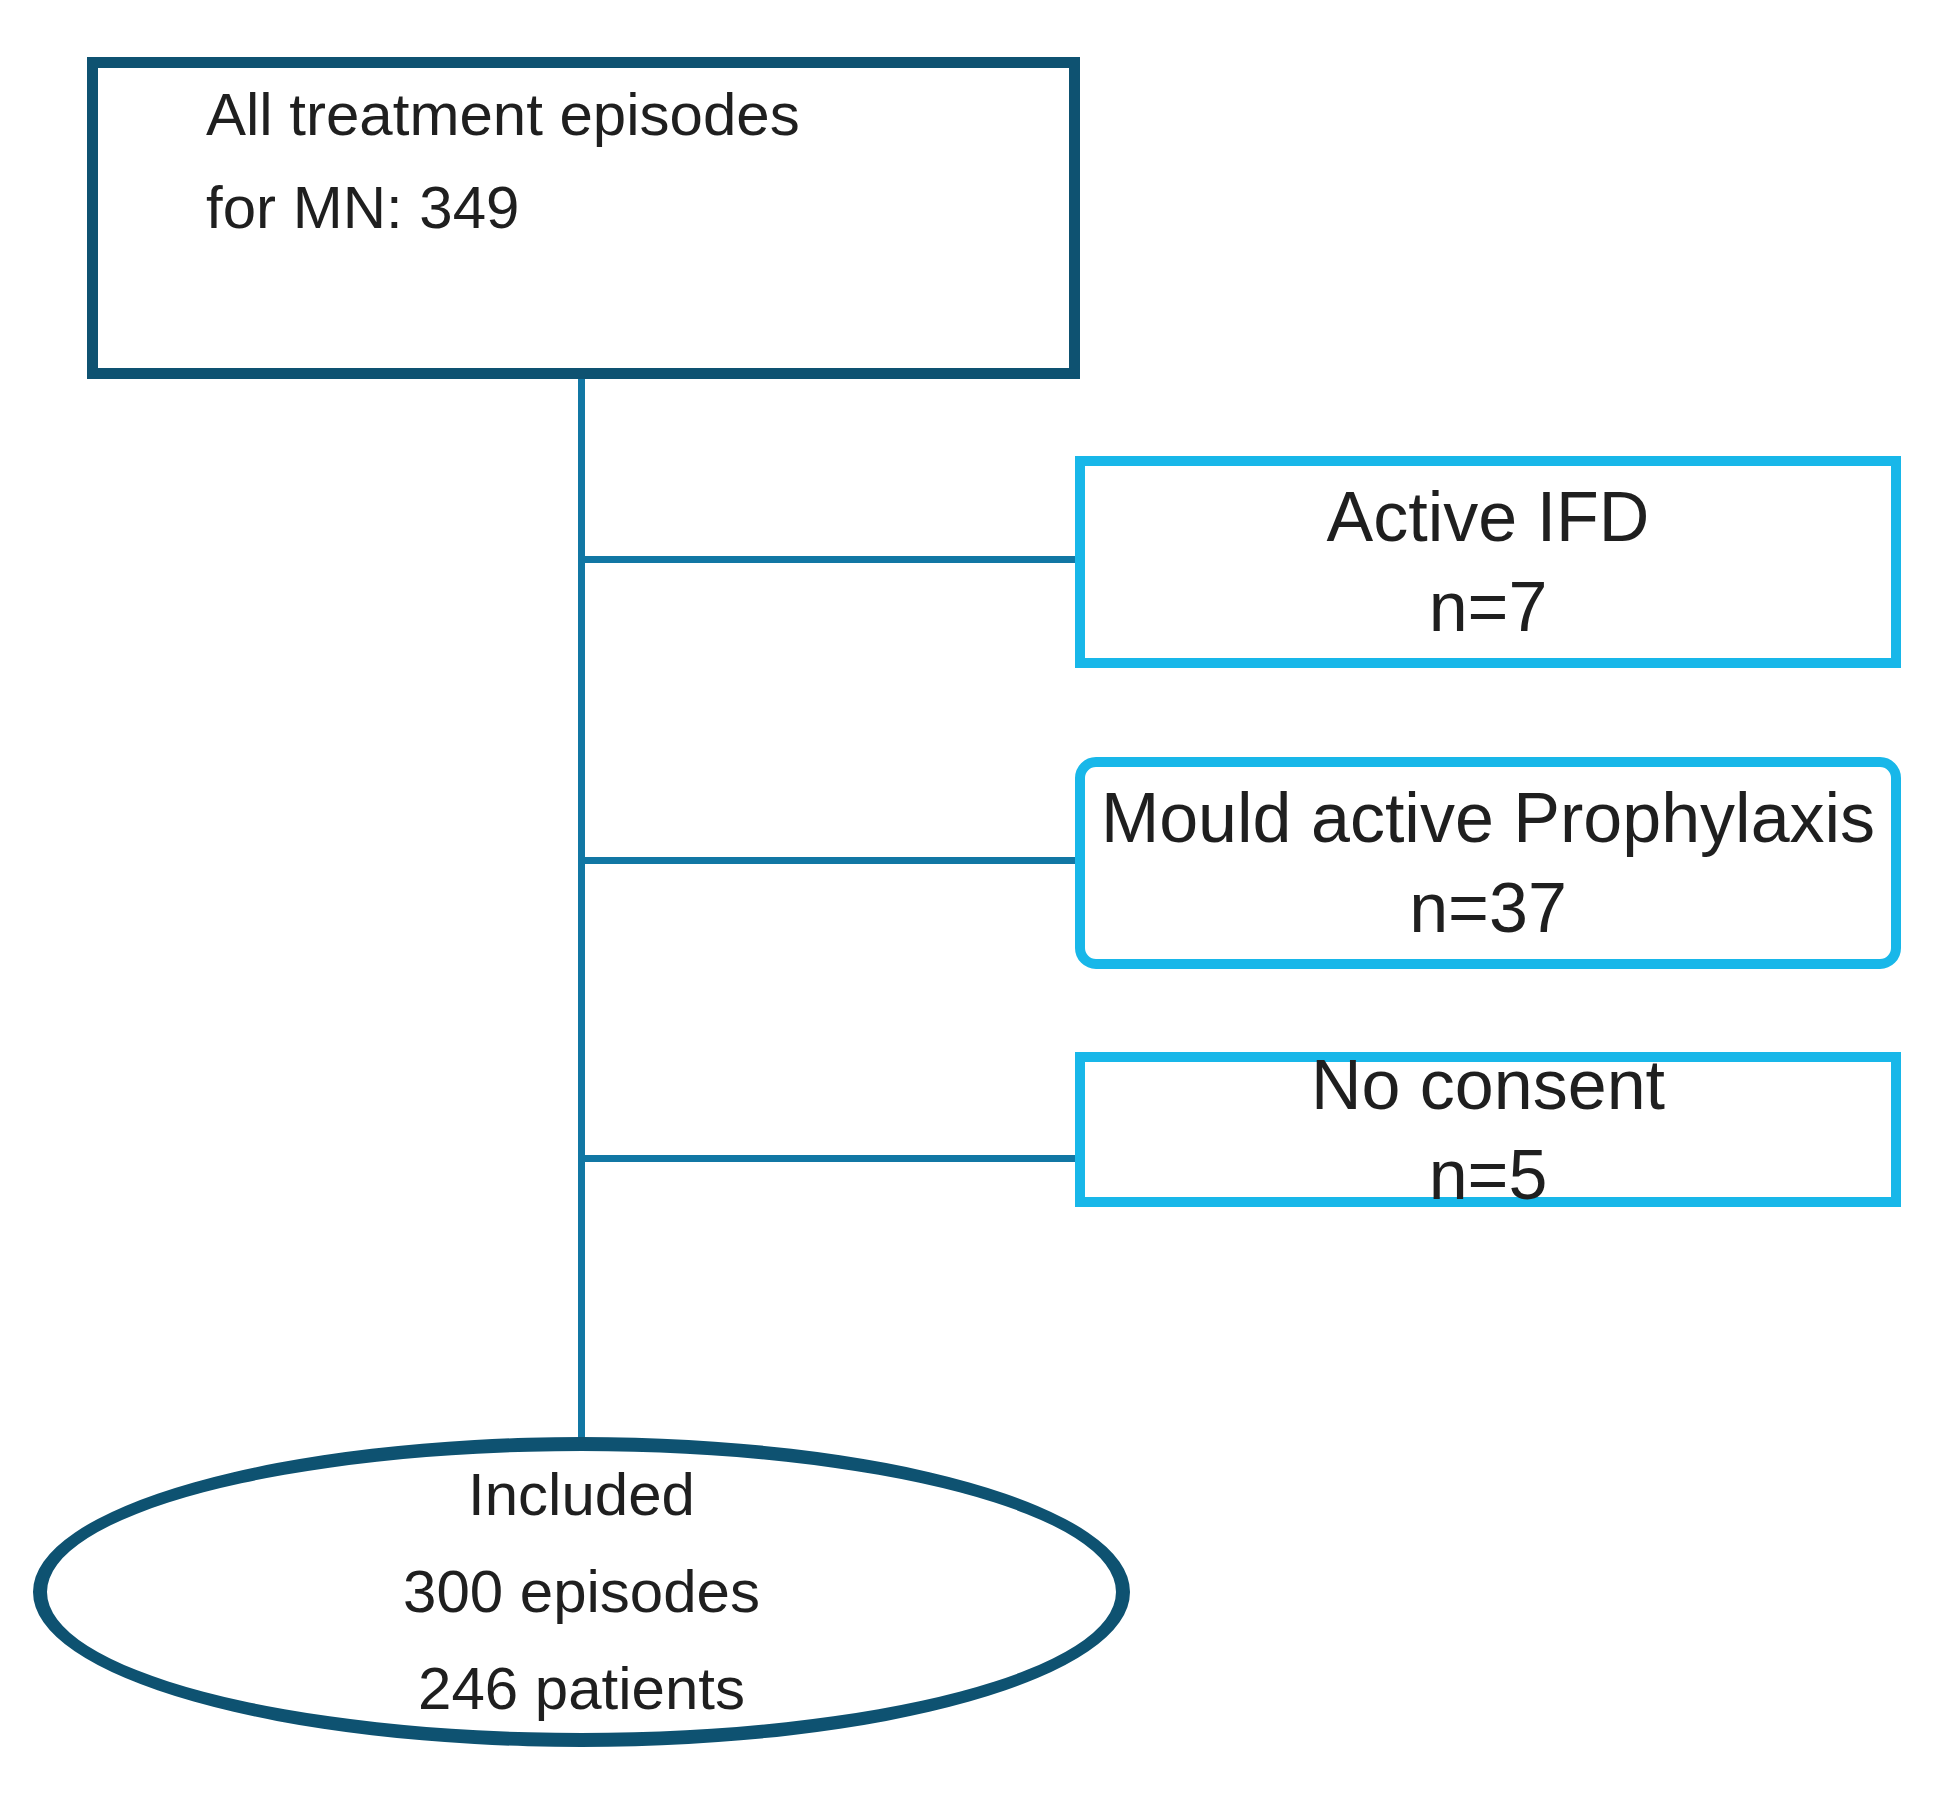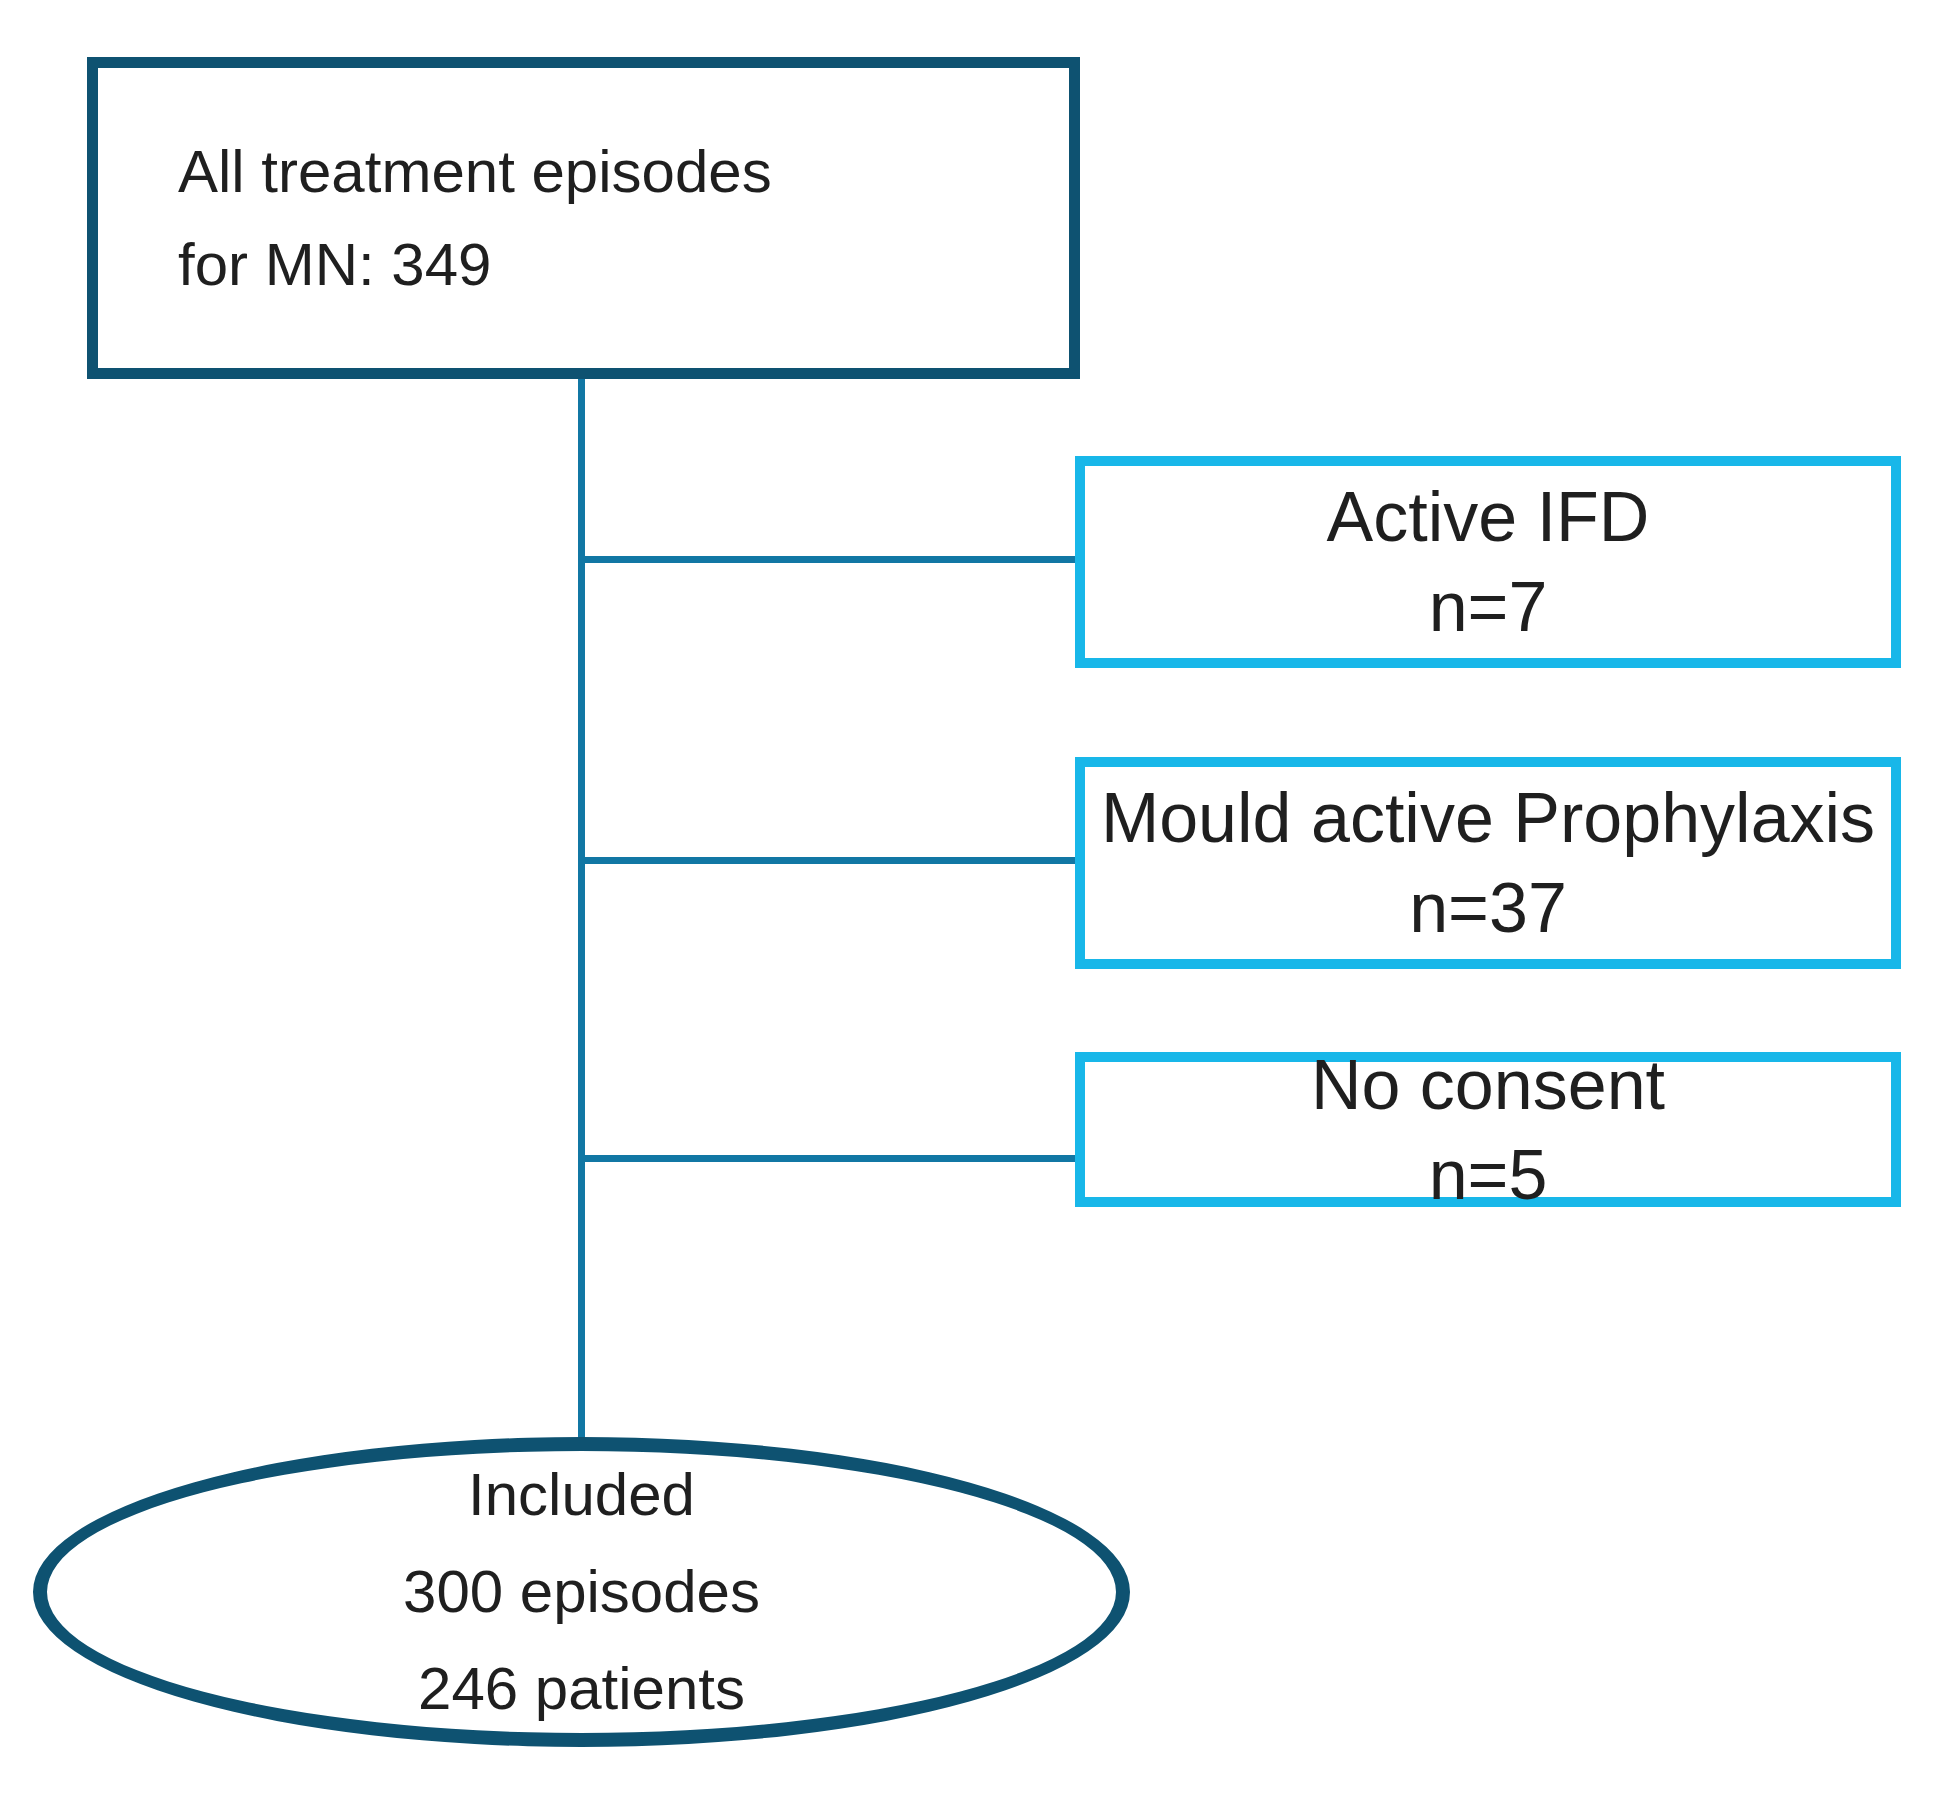--- a/index.html
+++ b/index.html
@@ -36,22 +36,22 @@
   
   .root-box {
     position: absolute;
     left: 87px; top: 57px;
     width: 993px; height: 322px;
     border: 11px solid #0e5271;
     background: #ffffff;
     box-sizing: border-box;
     display: flex;
     flex-direction: column;
-    justify-content: center;
-    padding-left: 80px;
+    justify-content: flex-start;
+    padding-left: 108px;
     font-size: 60px;
     line-height: 93px;
   }
 
   
   .side-box {
     position: absolute;
     left: 1075px;
     width: 826px;
     border: 10px solid #18b7e9;
@@ -59,21 +59,21 @@
     box-sizing: border-box;
     display: flex;
     flex-direction: column;
     justify-content: center;
     align-items: center;
     text-align: center;
     font-size: 70px;
     line-height: 90px;
   }
   .side-box.p1 { top: 456px; height: 212px; }
-  .side-box.p2 { top: 757px; height: 212px; }
+  .side-box.p2 { top: 757px; height: 212px; border-radius: 21px; }
   .side-box.p3 { top: 1052px; height: 155px; }
 
   
   .included-ellipse {
     position: absolute;
     left: 33px; top: 1437px;
     width: 1097px; height: 310px;
     border: 14px solid #0e5271;
     border-radius: 50%;
     background: #ffffff;

